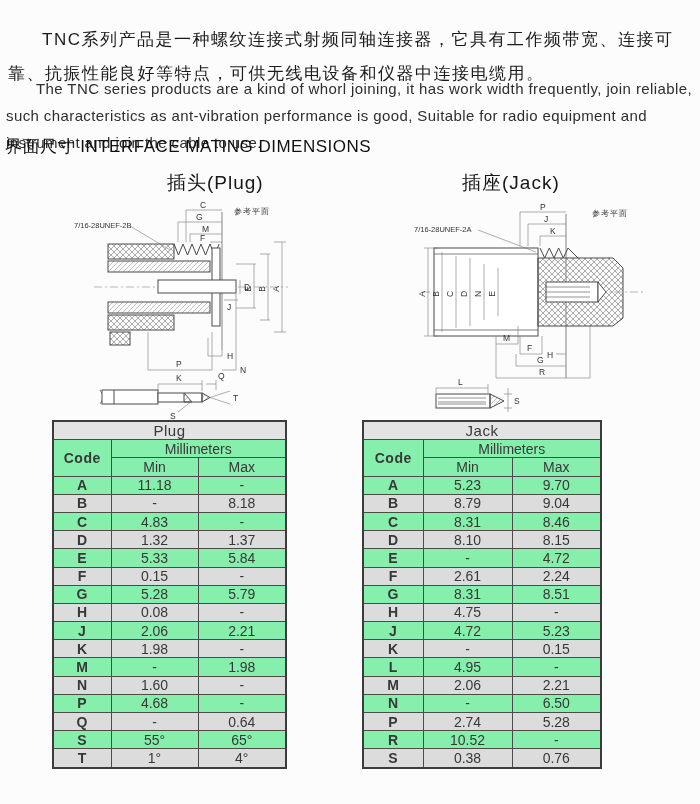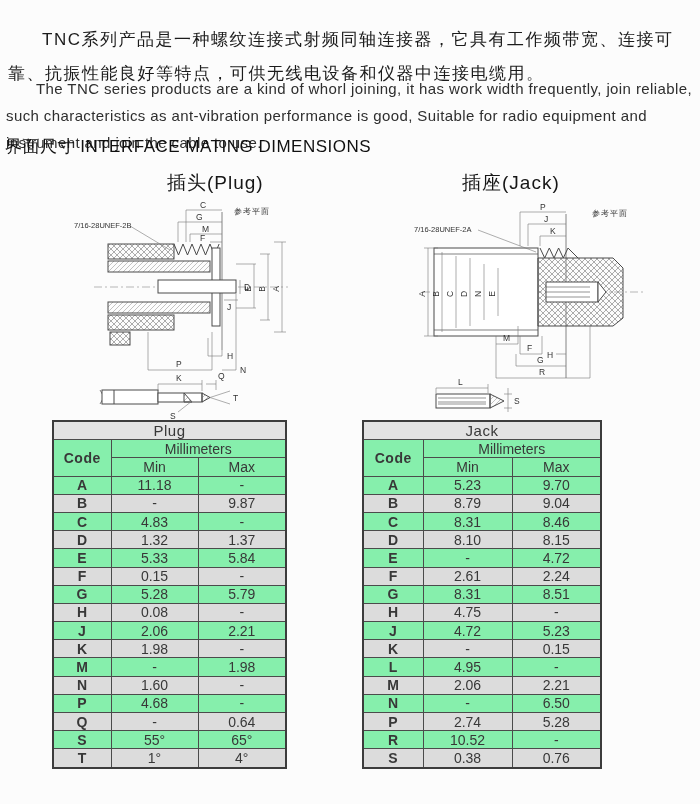--- a/index.html
+++ b/index.html
@@ -211,21 +211,21 @@
     </tbody>
     <tbody>
         <tr>
           <td class="codecol">A</td>
           <td>11.18</td>
           <td>-</td>
         </tr>
         <tr class="alt">
           <td class="codecol">B</td>
           <td>-</td>
-          <td>9.87</td>
+          <td>8.18</td>
         </tr>
         <tr>
           <td class="codecol">C</td>
           <td>4.83</td>
           <td>-</td>
         </tr>
         <tr class="alt">
           <td class="codecol">D</td>
           <td>1.32</td>
           <td>1.37</td>

